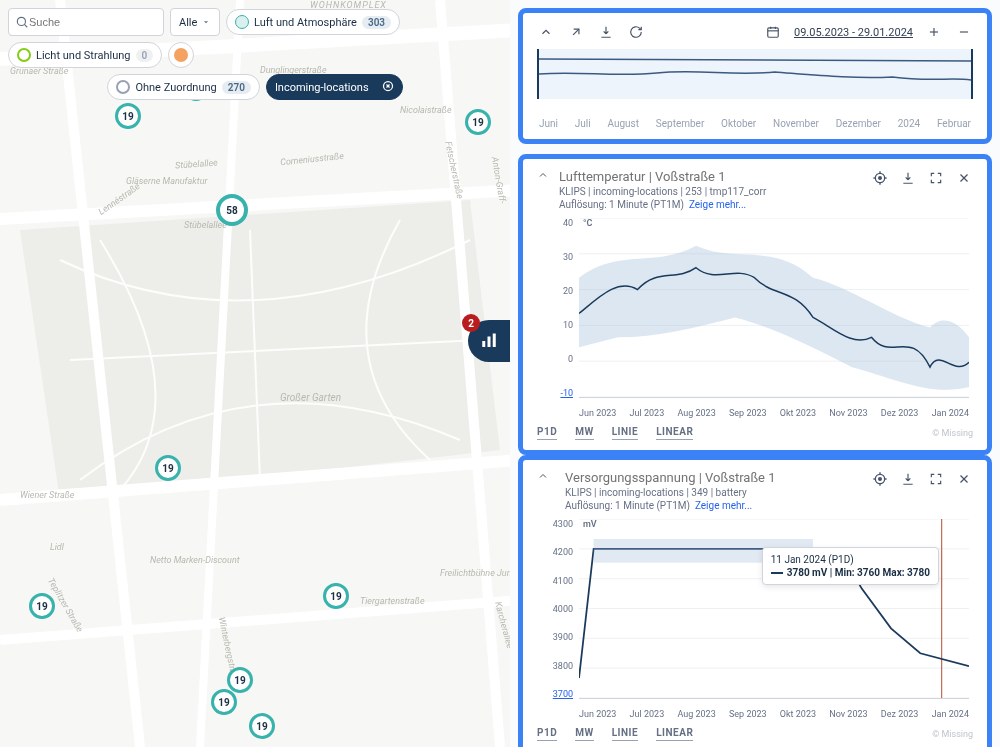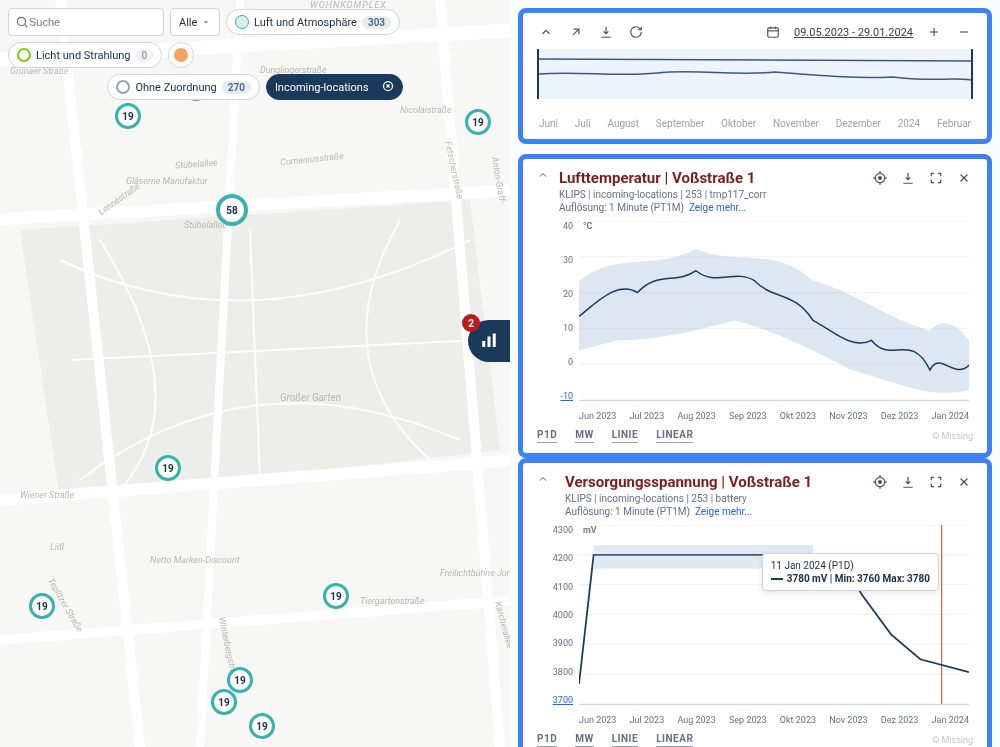--- a/index.html
+++ b/index.html
@@ -40,21 +40,21 @@
 
 .card { background: #fff; border: 5px solid #3b82f6; border-radius: 8px; padding: 10px 14px; }
 .timeline-card .timeline-header { display: flex; align-items: center; justify-content: space-between; margin-bottom: 8px; }
 .icon-btn { width: 18px; height: 18px; display: inline-flex; align-items: center; justify-content: center; cursor: pointer; color: #475467; }
 .icon-group { display: flex; gap: 12px; align-items: center; }
 .date-range { text-decoration: underline; font-size: 11px; color: #344054; cursor: pointer; }
 .mini-timeline { height: 50px; position: relative; border-left: 2px solid #1a3a5c; border-right: 2px solid #1a3a5c; }
 .mini-axis { display: flex; justify-content: space-between; font-size: 10px; color: #98a2b3; margin-top: 19px; padding: 0 2px; }
 
 .chart-card .chart-header { display: flex; align-items: flex-start; justify-content: space-between; gap: 8px; }
-.chart-title { font-size: 15px; font-weight: 700; color: #7f1d1d; }
+.chart-title { font-size: 13px; font-weight: 400; color: #737373; }
 .chart-sub { font-size: 10px; color: #667085; margin-top: 2px; }
 .chart-sub .more { color: #2563eb; cursor: pointer; }
 .chart-actions { display: flex; gap: 10px; align-items: center; }
 .chart-body { height: 200px; position: relative; margin-top: 8px; }
 .chart-body svg { width: 100%; height: 100%; }
 .y-axis { position: absolute; left: 0; top: 0; bottom: 20px; width: 40px; display: flex; flex-direction: column; justify-content: space-between; font-size: 9px; color: #667085; text-align: right; }
 .y-axis .tick { padding-right: 4px; }
 .y-axis .tick.link { color: #2563eb; text-decoration: underline; cursor: pointer; }
 .plot-area { position: absolute; left: 42px; right: 4px; top: 0; bottom: 20px; border-bottom: 1px solid #d0d5dd; }
 .x-axis { position: absolute; left: 42px; right: 4px; bottom: 0; display: flex; justify-content: space-between; font-size: 9px; color: #667085; }
@@ -356,21 +356,21 @@
         <div class="card chart-card">
     <div class="chart-header">
       <div style="display:flex;gap:12px;">
         <span class="collapse-caret">
           <svg width="12" height="12" viewBox="0 0 24 24" fill="none" stroke="#475467" stroke-width="2">
                   <polyline points="18 15 12 9 6 15"></polyline>
                 </svg>
         </span>
         <div>
           <div class="chart-title">Versorgungsspannung | Voßstraße 1</div>
-          <div class="chart-sub">KLIPS | incoming-locations | 253 | battery</div>
+          <div class="chart-sub">KLIPS | incoming-locations | 349 | battery</div>
           <div class="chart-sub">Auflösung: 1 Minute (PT1M) &nbsp;<span class="more">Zeige mehr...</span></div>
         </div>
       </div>
       <div class="chart-actions">
         <span class="icon-btn">
                 <svg width="16" height="16" viewBox="0 0 24 24" fill="none" stroke="#475467" stroke-width="2">
                   <circle cx="12" cy="12" r="7"></circle>
                   <circle cx="12" cy="12" r="2" fill="#475467"></circle>
                   <line x1="12" y1="2" x2="12" y2="5"></line>
                   <line x1="12" y1="19" x2="12" y2="22"></line>

